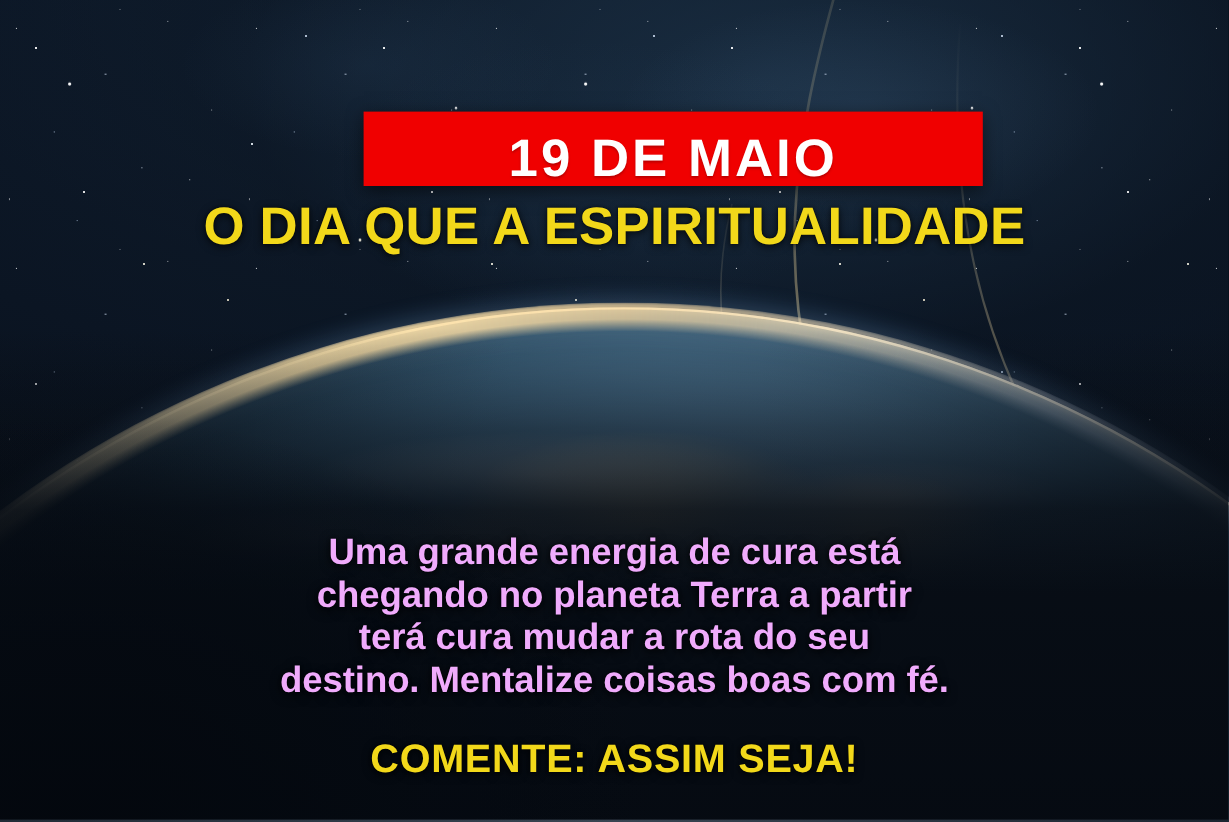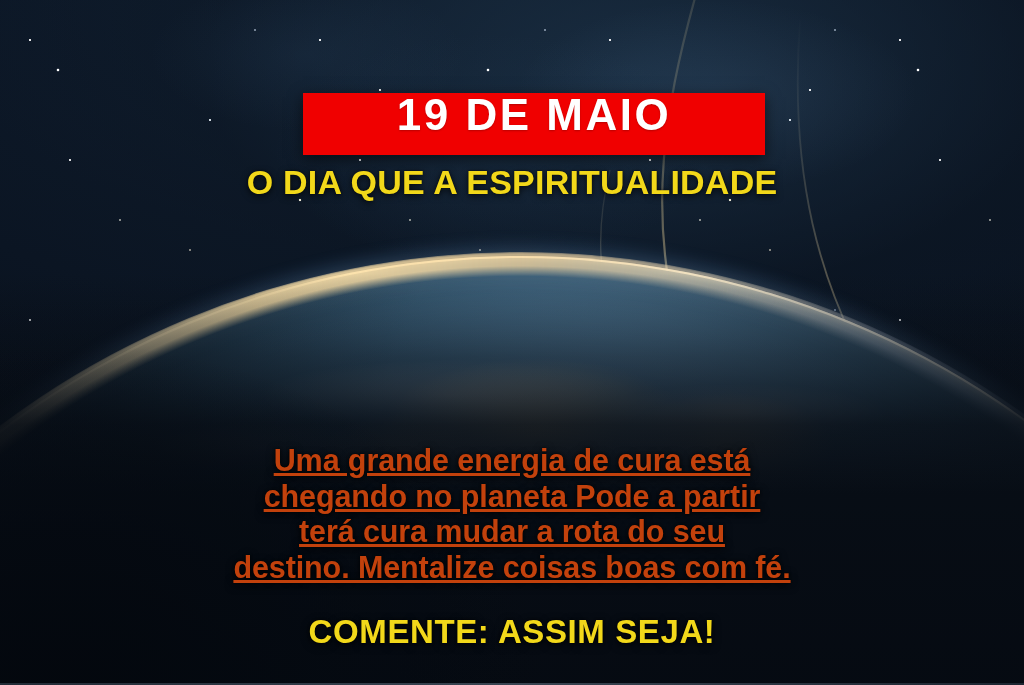--- a/index.html
+++ b/index.html
@@ -190,44 +190,44 @@
     pointer-events: none;
   }
 
   
   .content { position: absolute; inset: 0; }
 
   .date-banner {
     position: absolute;
     left: 303px;
     top: 93px;
-    width: 462px;
+    width: 516px;
     height: 62px;
     display: flex;
-    align-items: flex-start;
+    align-items: flex-end;
     justify-content: center;
     box-shadow: 0 4px 14px rgba(0,0,0,0.55);
   }
   .date-banner .date-text {
     color: #ffffff;
     font-size: 44px;
     font-weight: bold;
     letter-spacing: 2.5px;
     line-height: 1;
     white-space: nowrap;
     text-shadow: 0 1px 2px rgba(120,0,0,0.45);
   }
 
   .headline {
     position: absolute;
     left: 0;
     right: 0;
     top: 163px;
     text-align: center;
-    font-size: 34px;
+    font-size: 44px;
     font-weight: bold;
     line-height: 1.17;
     letter-spacing: 0.2px;
     text-shadow: 0 2px 7px rgba(0,0,0,0.75), 0 0 2px rgba(0,0,0,0.6);
     padding: 0 40px;
   }
   .headline .hl-line { display: block; }
 
   .body-copy {
     position: absolute;
@@ -310,23 +310,23 @@
   <div class="content">
 
     <div class="date-banner" id="date-banner" style="background: rgb(240, 0, 0);">
       <span class="date-text" id="date-text" style="color: rgb(255, 255, 255);">19 DE MAIO</span>
     </div>
 
     <div class="headline" id="headline" style="color: rgb(242, 216, 26);">
       <span class="hl-line">O DIA QUE A ESPIRITUALIDADE</span>
     </div>
 
-    <div class="body-copy" id="body-copy" style="color: #c2410c; text-decoration: underline;">
+    <div class="body-copy" id="body-copy" style="color: #f0abfc;">
       <span class="bc-line">Uma grande energia de cura está</span>
-      <span class="bc-line">chegando no planeta Pode a partir</span>
+      <span class="bc-line">chegando no planeta Terra a partir</span>
       <span class="bc-line">terá cura mudar a rota do seu</span>
       <span class="bc-line">destino. Mentalize coisas boas com fé.</span>
     </div>
 
     <div class="cta" id="cta" style="color: rgb(242, 216, 26);">COMENTE: ASSIM SEJA!</div>
 
   </div>
 
   <div class="bottom-edge"></div>
 </div>

